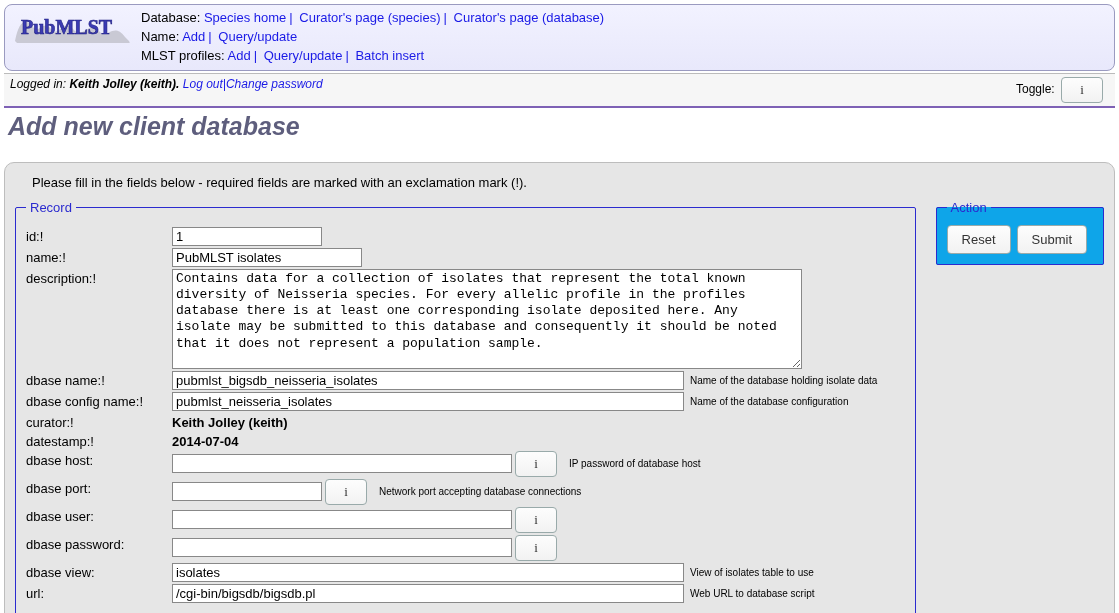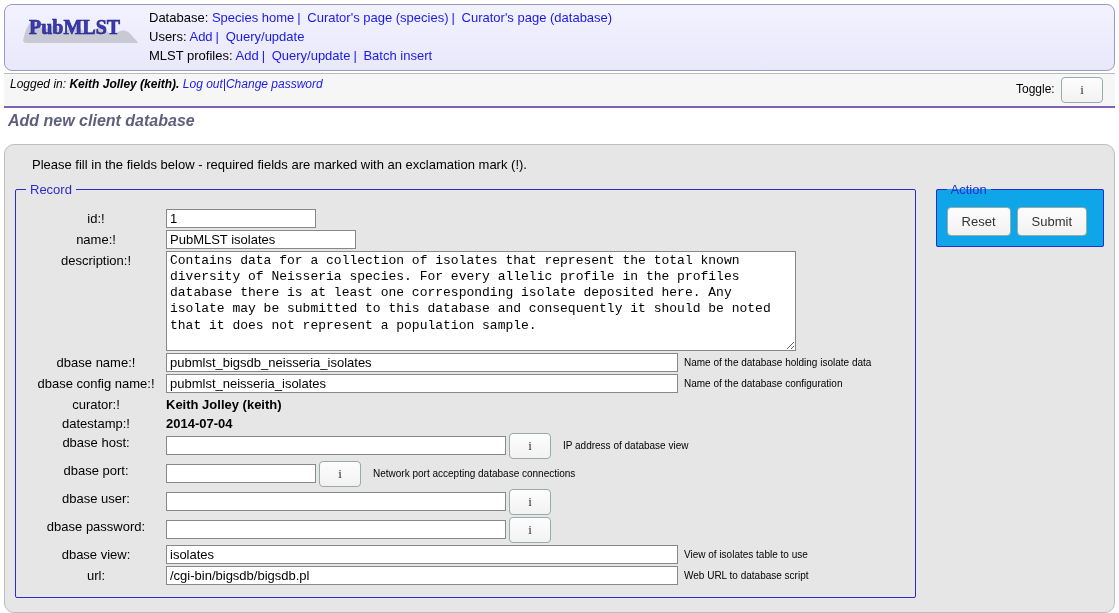--- a/index.html
+++ b/index.html
@@ -1,38 +1,38 @@
 <!DOCTYPE html>
 <html><head>
 <meta charset="utf-8">
 <style>
   html,body{margin:0;padding:0;font-family:Arial,Helvetica,sans-serif;font-size:13px;color:#000;background:#fff}
   a{color:#1a1ae6;text-decoration:none}
   .topbox{margin:4px 4px 2px 4px;border:1px solid #9a9ac0;border-radius:8px;background:linear-gradient(#f2f2ff,#e8e8fb);padding:4px 6px;display:flex;align-items:flex-start}
-  .logo{display:inline-block;margin:2px 10px 2px 10px}
+  .logo{display:inline-block;margin:2px 10px 2px 2px}
   .logo svg{display:block}
   .toplinks{line-height:1.45}
   .toplinks .lbl{color:#000}
   .toplinks .sep{color:#1a1ae6;margin:0 3px}
   .authbar{margin:0 4px;border-top:1px solid #bbb;border-bottom:2px solid #7e61b5;background:#f6f6f6;padding:3px 6px;font-size:12px;display:flex;font-style:italic}
   .authbar .who{color:#000}
   .authbar .who b{font-style:italic}
   .authbar .right{margin-left:auto;font-style:normal}
   .info-icon{display:inline-block;width:12px;height:12px;border:1px solid #9a8a00;background:#fff9c4;color:#6b5800;font:normal 10px/12px Georgia,serif;text-align:center;vertical-align:middle;margin-left:3px}
   .info-icon.btn{cursor:pointer}
-  h1.page-title{margin:4px 8px 14px 8px;font-size:16px;font-weight:bold;font-style:italic;color:#5e5e7d}
+  h1.page-title{margin:4px 8px 21px 8px;font-size:25px;font-weight:bold;font-style:italic;color:#5e5e7d}
   .panel{margin:4px 4px;border:1px solid #bdbdbd;border-radius:10px;background:#e6e6e6;padding:10px 10px 14px 10px;position:relative}
   .preamble{margin:2px 2px 10px 17px}
   .cols{display:flex;align-items:flex-start;gap:20px}
   fieldset{border:1px solid #2b2bcf;border-radius:2px;padding:10px 10px 10px 10px;margin:0}
   fieldset legend{color:#2b2bcf;padding:0 4px}
   fieldset.record{flex:1}
   fieldset.action{min-width:140px;background:#0ea5e9}
   .row{display:flex;align-items:flex-start;margin:2px 0}
-  .row .lab{width:140px;text-align:center;padding-right:0;padding-top:2px}
+  .row .lab{width:140px;text-align:left;padding-right:6px;padding-top:2px}
   .row .val{display:flex;align-items:center;flex-wrap:wrap}
   .row .hint{color:#000;font-size:10px;margin-left:6px}
   input[type=text],input[type=password],input[type=number],textarea{font-family:inherit;font-size:13px;border:1px solid #888;background:#fff;padding:1px 3px;box-sizing:border-box}
   input[type=number]{padding-right:0}
   .w-num{width:150px}
   .w-name{width:190px}
   .w-wide{width:512px}
   .w-short{width:340px}
   .w-port{width:150px}
   textarea.desc{width:630px;height:100px;font-family:"Courier New",monospace;font-size:13px;line-height:1.25;resize:both}
@@ -57,21 +57,21 @@
     </svg>
   </span>
   <div class="toplinks">
     <div>
       <span class="lbl">Database:</span>
       <a href="#">Species home</a><span class="sep">|</span>
       <a href="#">Curator's page (species)</a><span class="sep">|</span>
       <a href="#">Curator's page (database)</a>
     </div>
     <div>
-      <span class="lbl">Users:</span>
+      <span class="lbl">Name:</span>
       <a href="#">Add</a><span class="sep">|</span>
       <a href="#">Query/update</a>
     </div>
     <div>
       <span class="lbl">MLST profiles:</span>
       <a href="#">Add</a><span class="sep">|</span>
       <a href="#">Query/update</a><span class="sep">|</span>
       <a href="#">Batch insert</a>
     </div>
   </div>
@@ -149,21 +149,21 @@
         <div class="val">
             <span class="static">2014-07-04</span>
           </div>
       </div>
 
       <div class="row">
         <div class="lab">dbase host:</div>
         <div class="val">
           <input type="text" class="w-short" style="">
           <span class="info-icon btn">i</span>
-          <span class="hint">IP address of database view</span>
+          <span class="hint">IP password of database host</span>
         </div>
       </div>
 
       <div class="row">
         <div class="lab">dbase port:</div>
         <div class="val">
           <input type="number" class="w-port" style="">
           <span class="info-icon btn">i</span>
           <span class="hint">Network port accepting database connections</span>
         </div>

